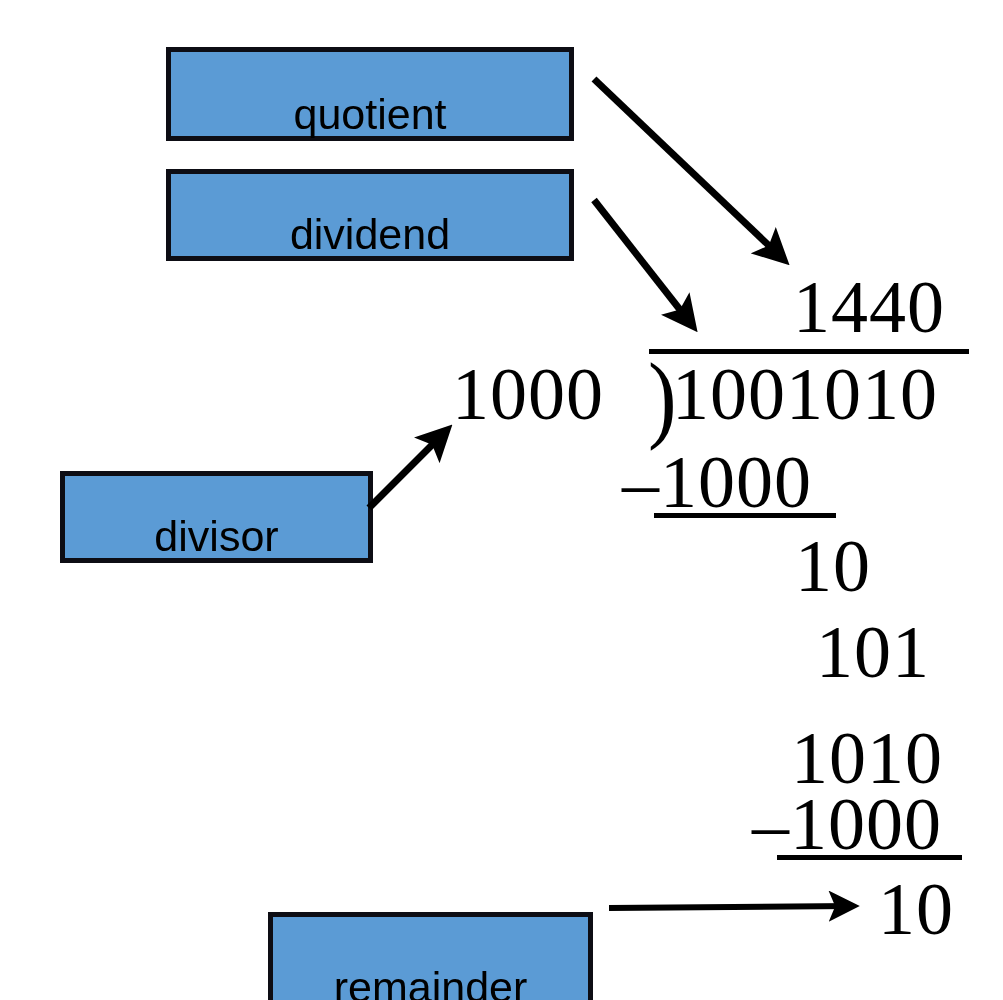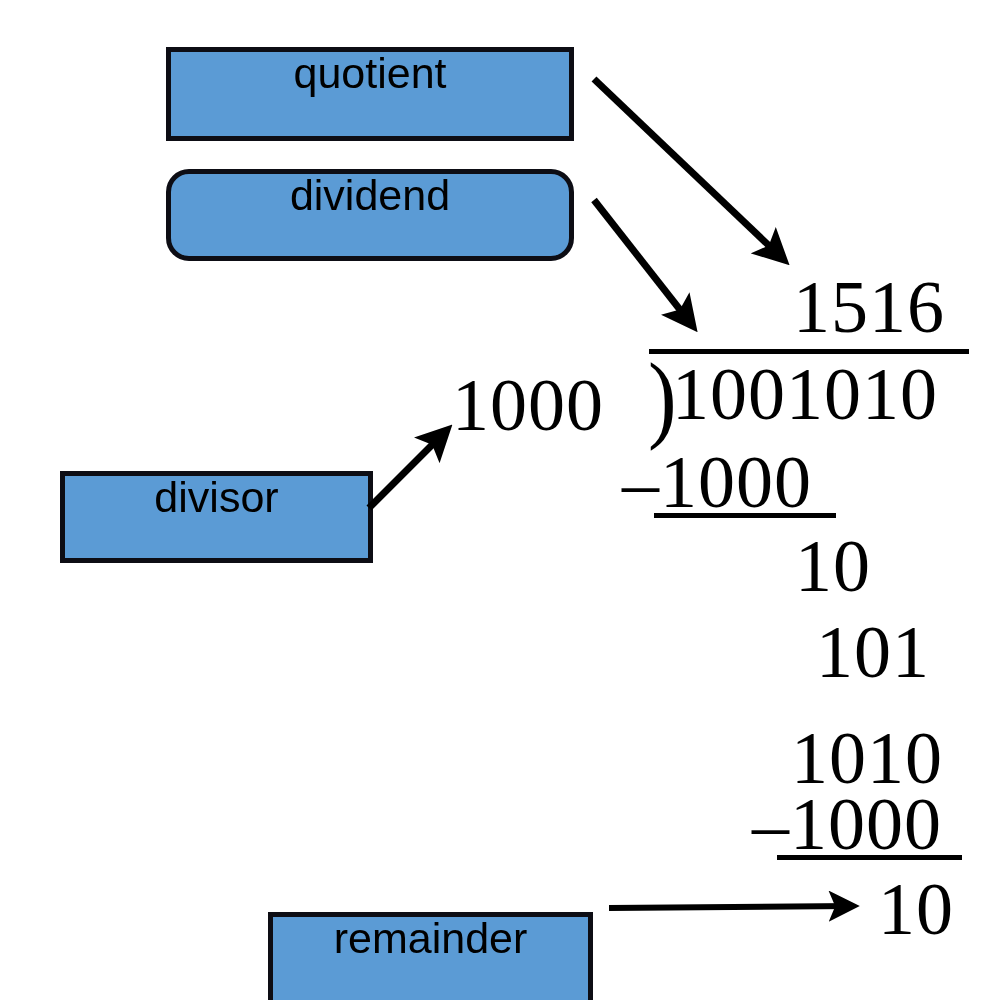--- a/index.html
+++ b/index.html
@@ -19,31 +19,31 @@
     overflow: hidden;
   }
 
   
   .label-box {
     position: absolute;
     box-sizing: border-box;
     background: #5B9BD5;
     border: 5px solid #0d0d14;
     display: flex;
-    align-items: flex-start;
+    align-items: flex-end;
     justify-content: center;
     color: #000000;
     font-family: "Liberation Sans", sans-serif;
     font-size: 43px;
     line-height: 1;
     letter-spacing: 0px;
     white-space: nowrap;
   }
   .box-quotient  { left: 166px; top: 47px;  width: 408px; height: 94px; }
-  .box-dividend  { left: 166px; top: 169px; width: 408px; height: 92px; border-radius: 23px; }
+  .box-dividend  { left: 166px; top: 169px; width: 408px; height: 92px; }
   .box-divisor   { left: 60px;  top: 471px; width: 313px; height: 92px; }
   .box-remainder { left: 268px; top: 912px; width: 325px; height: 102px; }
 
   
   #arrows {
     position: absolute;
     left: 0; top: 0;
     width: 1003px;
     height: 1000px;
     pointer-events: none;
@@ -55,21 +55,21 @@
     font-family: "Liberation Serif", serif;
     font-size: 74px;
     line-height: 1;
     color: #000000;
     white-space: pre;
     letter-spacing: 1px;
   }
   
   .d-quotient { left: 793px; top: 270px; }
   
-  .d-divisor  { left: 452px; top: 357px; margin-top: 11px; }
+  .d-divisor  { left: 452px; top: 357px; }
   
   .d-bracket  {
     left: 648px; top: 349px;
     font-size: 86px;
     transform: scaleY(1.12);
     transform-origin: top left;
   }
   
   .d-dividend { left: 672px; top: 357px; }
 
@@ -103,21 +103,21 @@
   </div>
 
   <div class="label-box box-divisor">
     <span>divisor</span>
   </div>
 
   <div class="label-box box-remainder">
     <span>remainder</span>
   </div>
 
-  <div class="digits d-quotient">1516</div>
+  <div class="digits d-quotient">1440</div>
 
   <div class="rule rule-vinculum"></div>
 
   <div class="digits d-divisor">1000</div>
 
   <div class="digits d-bracket">)</div>
 
   <div class="digits d-dividend">1001010</div>
 
   <div class="digits d-sub1">–1000</div>

